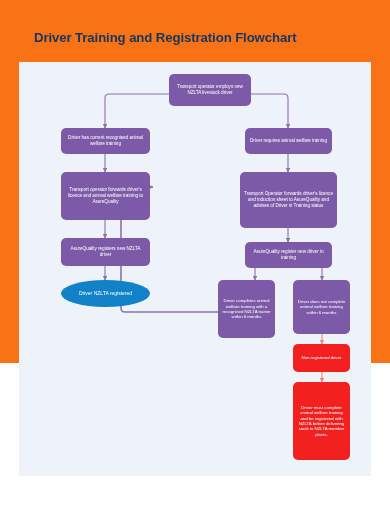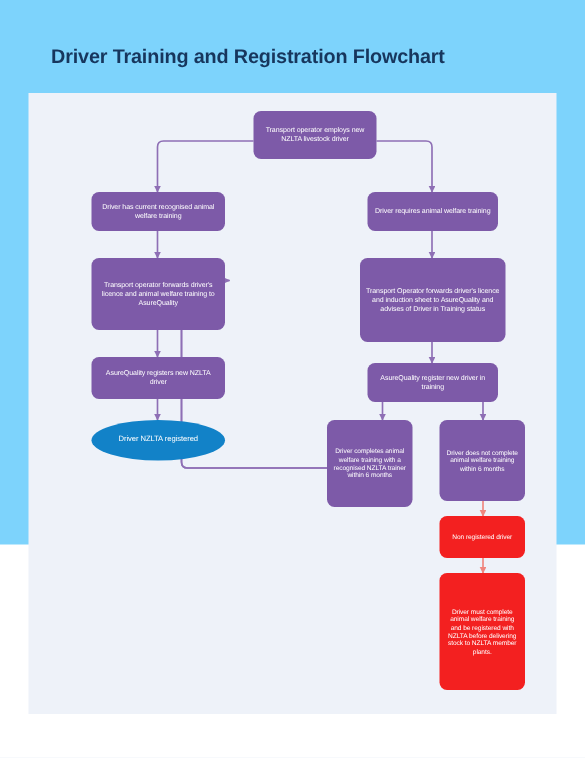--- a/index.html
+++ b/index.html
@@ -1,21 +1,21 @@
 <!DOCTYPE html>
 <html><head>
 <meta charset="utf-8">
 <style>
   html,body{margin:0;padding:0;}
   body{
     width:390px;height:505px;background:#ffffff;
     font-family:"Liberation Sans","DejaVu Sans",sans-serif;
     overflow:hidden;
   }
-  #page{position:relative;width:390px;height:363px;background:#7dd3fc;}
+  #page{position:relative;width:390px;height:363px;background:#f97316;}
 
   #page-title{
     position:absolute;left:34px;top:30px;
     font-size:13.2px;font-weight:bold;color:#17365d;
     letter-spacing:-0.1px;white-space:nowrap;
   }
 
   #canvas{
     position:absolute;left:19px;top:62px;
     width:352px;height:414px;

